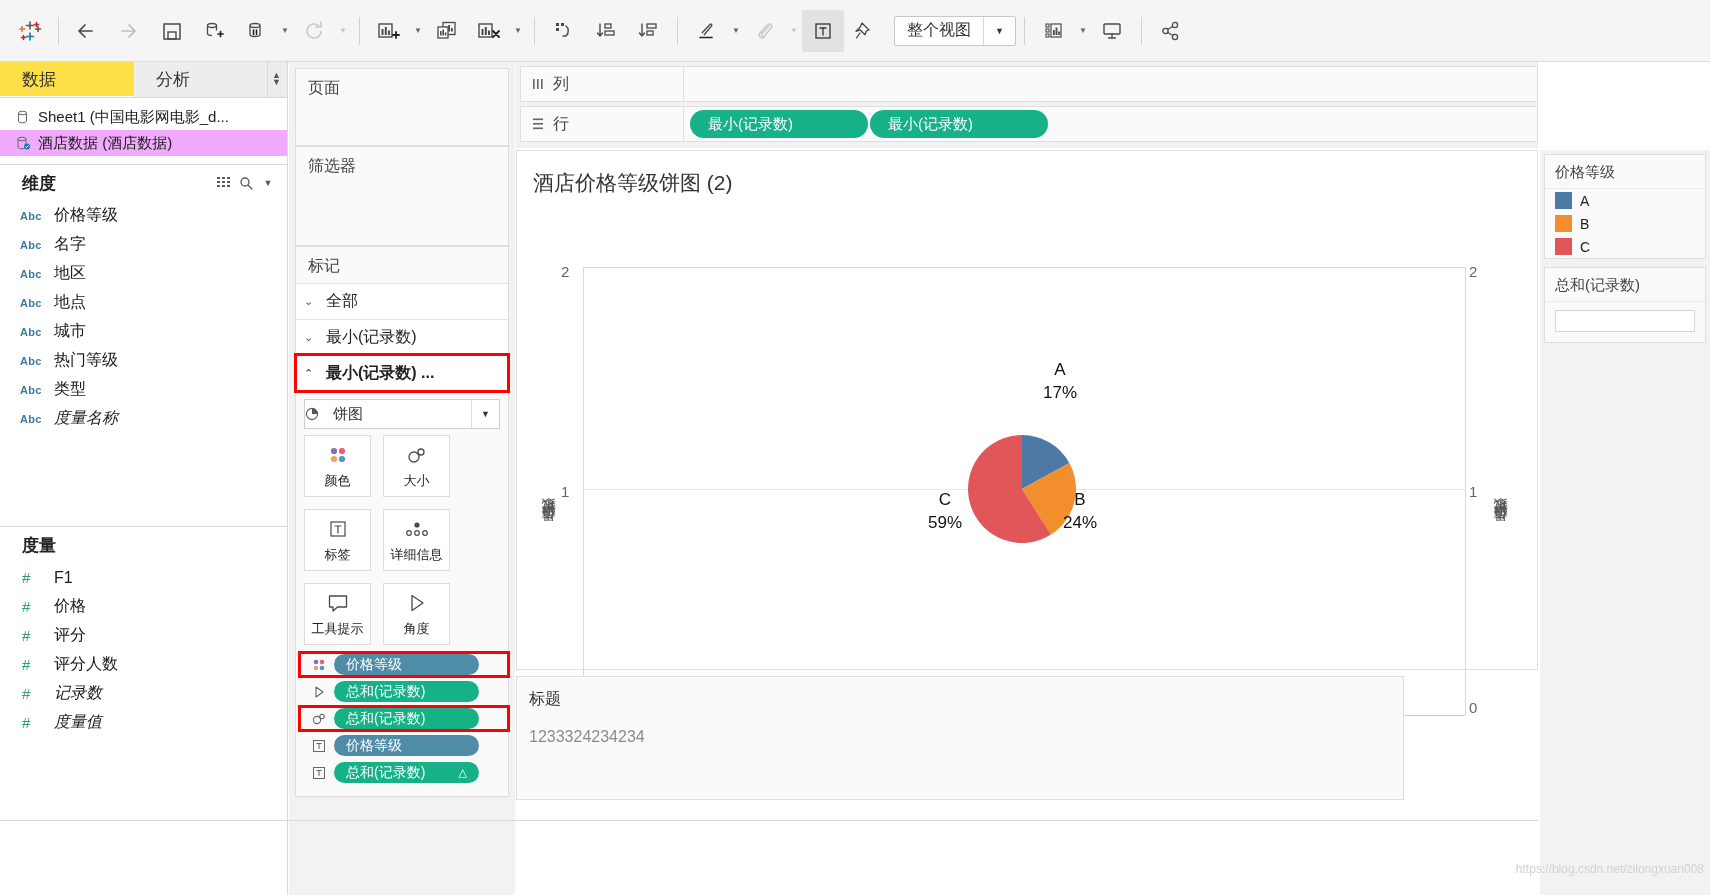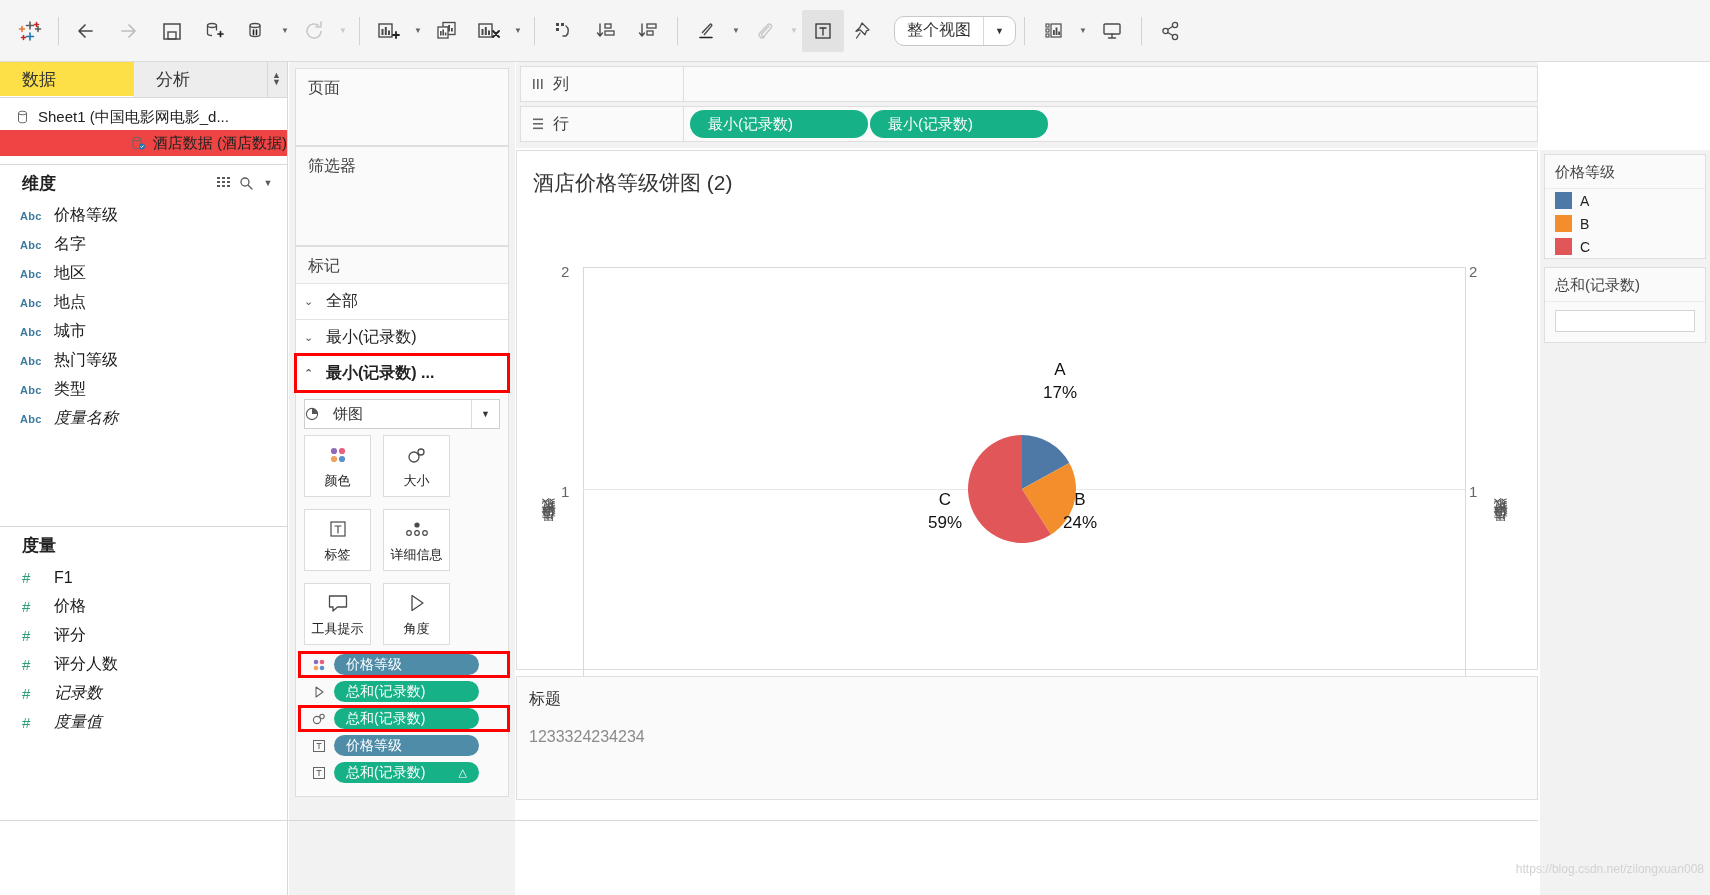--- a/index.html
+++ b/index.html
@@ -25,21 +25,21 @@
   .tb-btn.active { background:#e2e2e2; }
   .tb-btn.dim { color:#c0c0c0; }
   .tb-caret {
     width:16px; height:42px; display:flex; align-items:center; justify-content:center;
     font-size:8px; color:#666;
   }
   .tb-caret.dim { color:#c9c9c9; }
   .tb-sep { width:1px; height:28px; background:#d2d2d2; margin:0 8px; }
   .tb-select {
     height:30px; min-width:118px; border:1px solid #c8c8c8; background:#fff;
-    display:flex; align-items:center; margin-left:8px; border-radius:10px;
+    display:flex; align-items:center; margin-left:8px; border-radius:2px;
   }
   .tb-select .lbl { flex:1; padding:0 12px; font-size:16px; color:#333; white-space:nowrap; }
   .tb-select .arrow {
     width:32px; height:28px; border-left:1px solid #d8d8d8;
     display:flex; align-items:center; justify-content:center; font-size:9px; color:#333;
   }
   .logo { width:40px; height:40px; display:flex; align-items:center; justify-content:center; }
 
   
   .leftpane {
@@ -52,21 +52,21 @@
     font-size:17px; color:#333; background:#ededed; border-right:1px solid #d8d8d8;
   }
   .tab.sel { background:#fde047; border-bottom:1px solid #fff; }
   .tab-spin {
     position:absolute; right:6px; top:10px; font-size:9px; color:#555; line-height:7px;
   }
   .ds-list { padding:6px 0 4px 0; }
   .ds-item {
     height:26px; display:flex; align-items:center; padding-left:16px; font-size:15px; color:#222;
   }
-  .ds-item.sel { background:#ef4444;justify-content:flex-end; }
+  .ds-item.sel { background:#f0abfc; }
   .ds-ico { width:22px; color:#555; font-size:13px; display:flex; align-items:center; }
   .pane-div { height:1px; background:#d8d8d8; margin-top:4px; }
   .field-head {
     display:flex; align-items:center; height:36px; padding:0 8px 0 22px;
     font-size:17px; font-weight:bold; color:#222;
   }
   .field-head .ttl { flex:1; }
   .fh-ico { width:22px; display:flex; align-items:center; justify-content:center; color:#5a5a5a; font-size:13px; }
   .field-row {
     height:29px; display:flex; align-items:center; padding-left:20px; font-size:16px; color:#1a1a1a;
@@ -146,21 +146,21 @@
     position:absolute; font-size:14px; color:#555; writing-mode:vertical-rl;
     transform:rotate(180deg); letter-spacing:1px;
   }
   .axis-ticks { position:absolute; font-size:15px; color:#666; }
   .grid-line { position:absolute; background:#e8e8e8; height:1px; }
   .v-line { position:absolute; background:#d9d9d9; width:1px; }
   .pielabel { position:absolute; font-size:17px; color:#111; text-align:center; line-height:1.35; }
 
   
   .caption {
-    position:absolute; left:516px; top:676px; width:1022px; height:124px;
+    position:absolute; left:516px; top:676px; width:888px; height:124px;
     background:#fafafa; border:1px solid #dedede;
   }
   .caption .ctitle { font-size:16px; color:#333; padding:12px 0 0 12px; }
   .caption .ctext { font-size:16px; color:#8b8b8b; padding:18px 0 0 12px; }
 
   
   .rightcol { position:absolute; left:1540px; top:150px; width:170px; height:745px; background:#f2f2f2; padding:4px;}
   .legend { background:#fafafa; border:1px solid #dedede; margin-bottom:8px; }
   .legend .lg-title { font-size:15px; color:#444; padding:8px 0 6px 10px; border-bottom:1px solid #ececec;}
   .lg-item { display:flex; align-items:center; gap:8px; padding:3px 0 3px 10px; font-size:14px; color:#222; }

